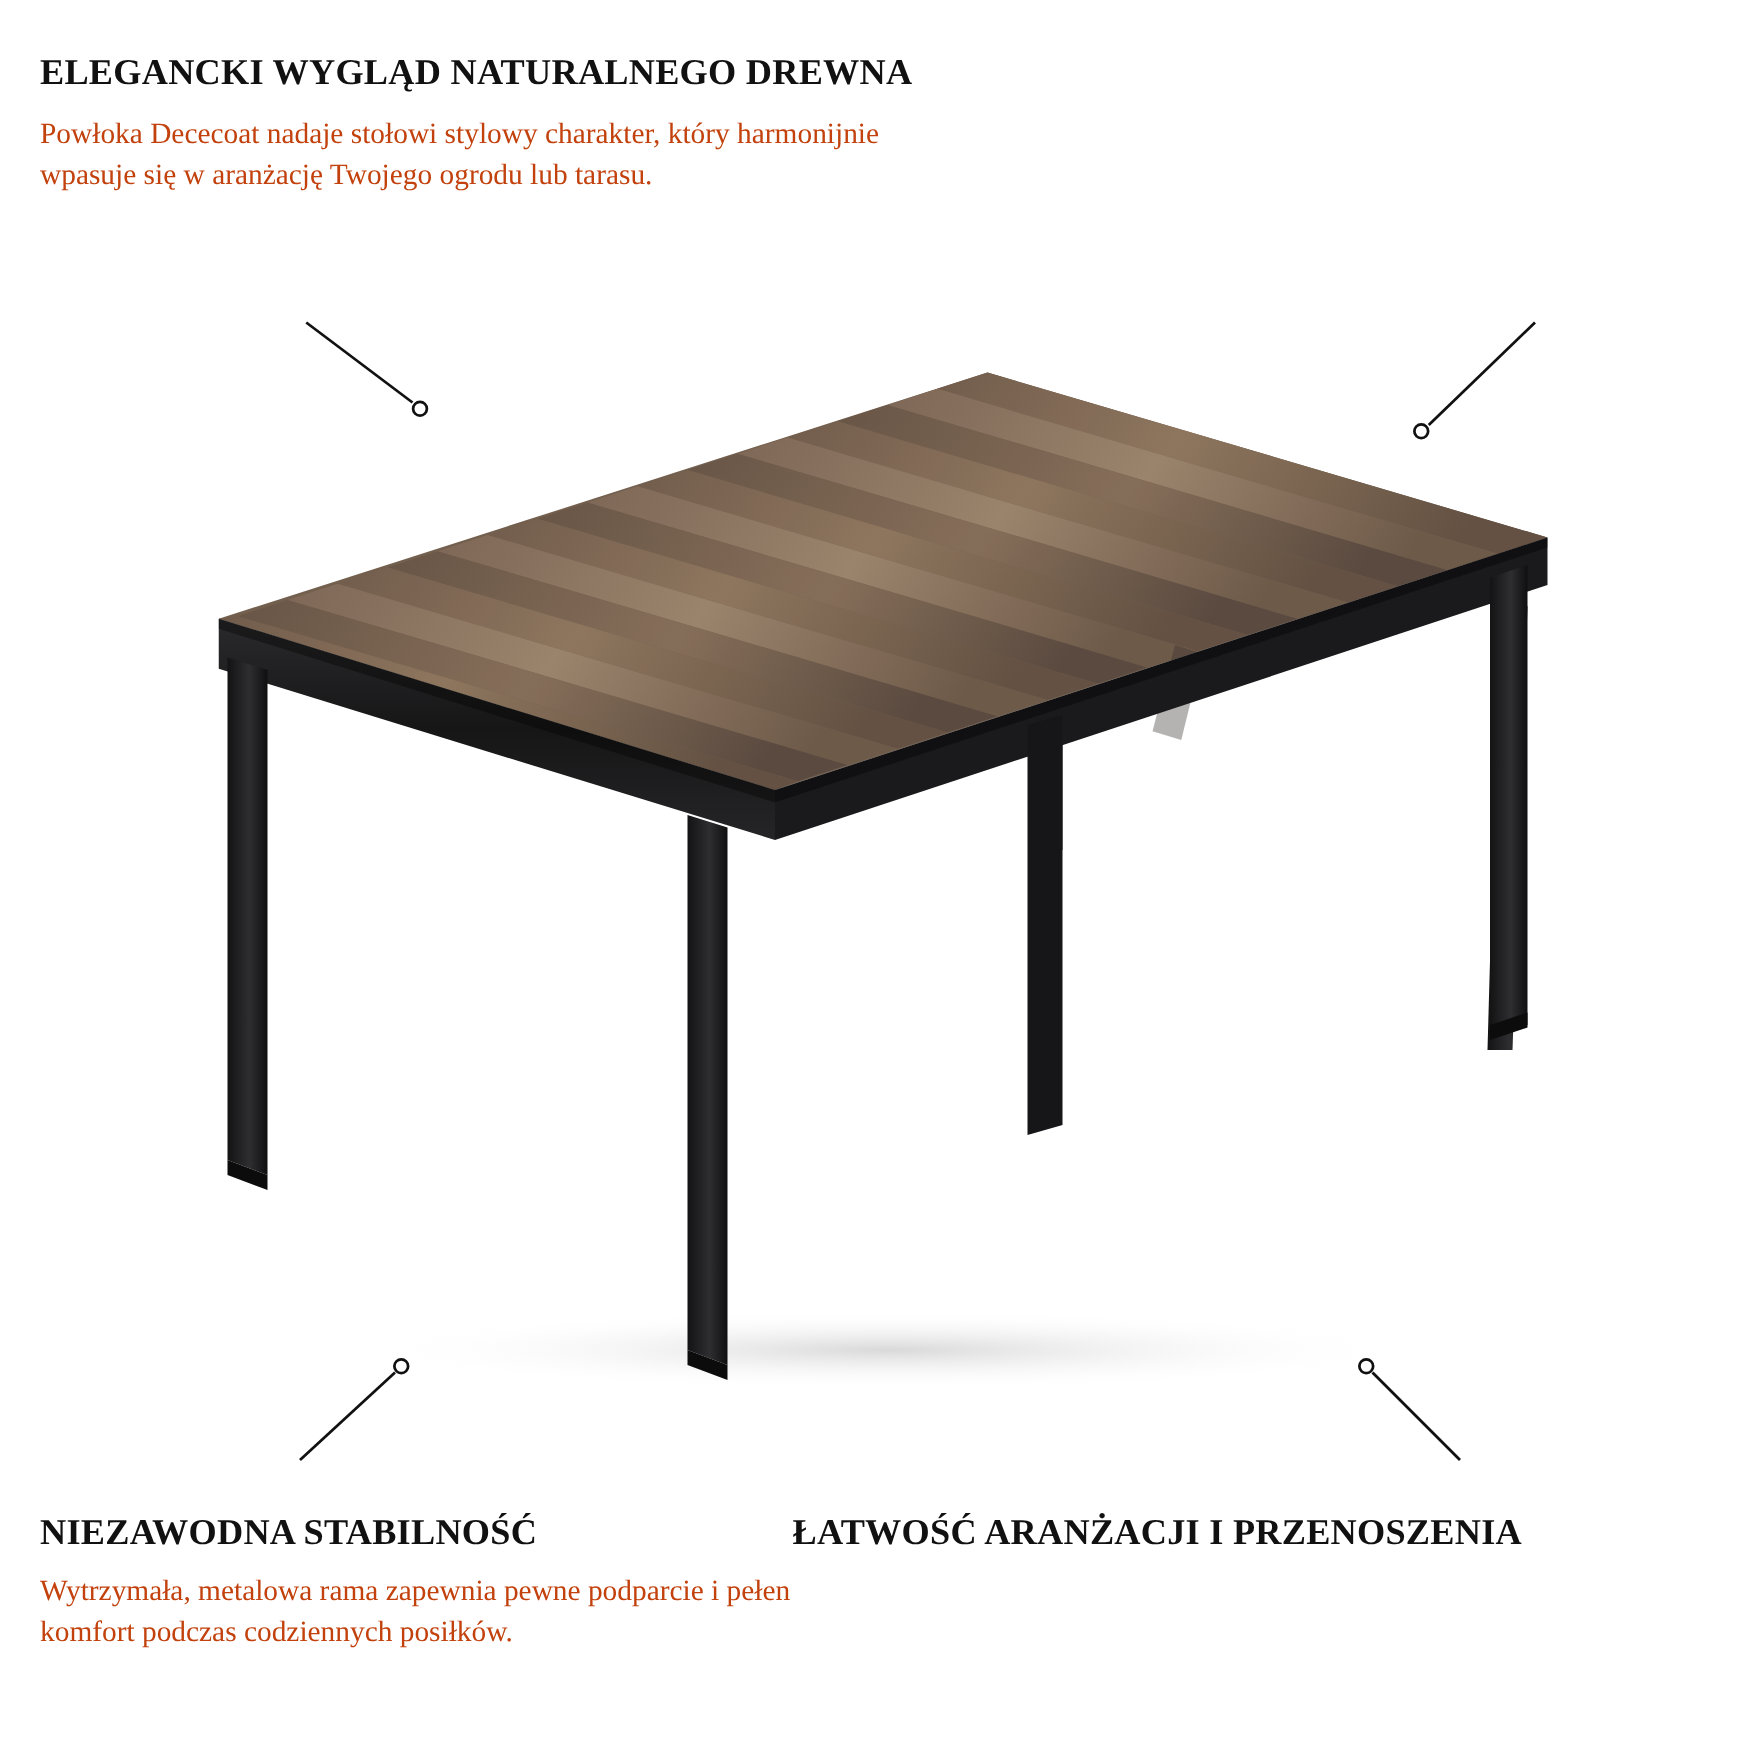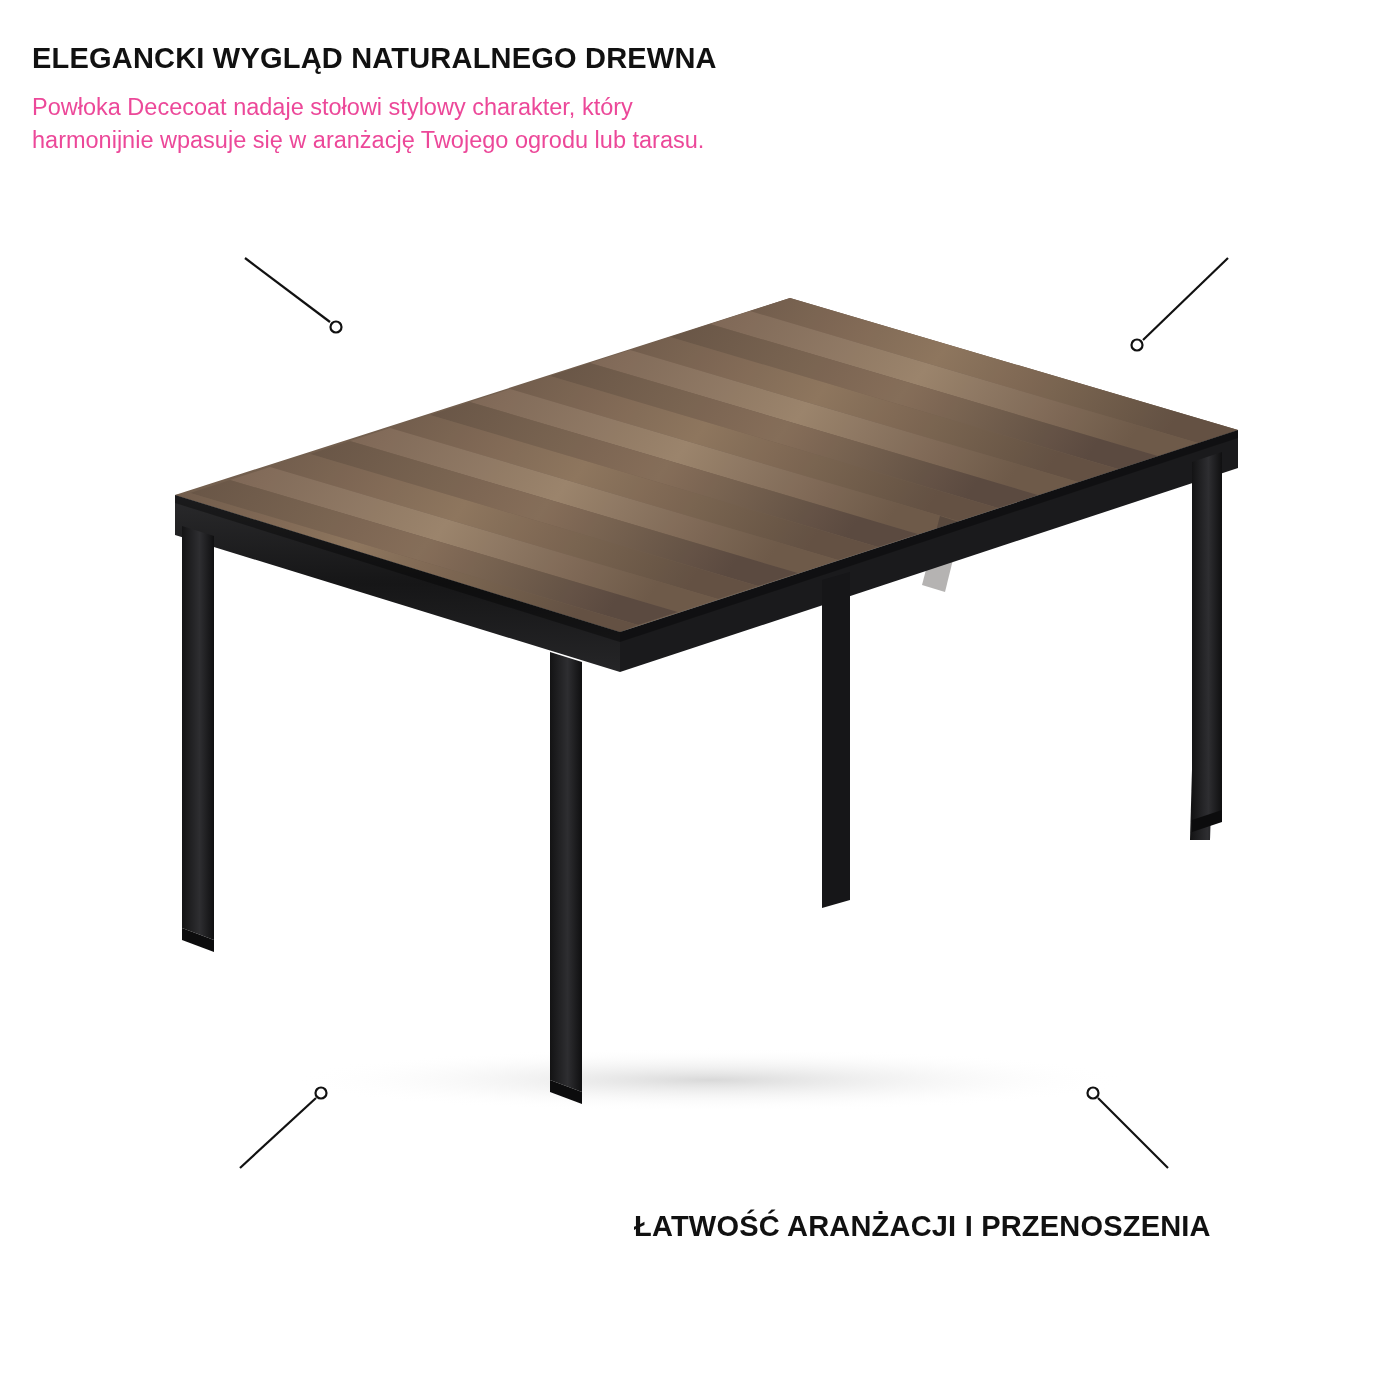--- a/index.html
+++ b/index.html
@@ -17,36 +17,37 @@
     width: 1400px;
     height: 1400px;
     overflow: hidden;
     background: #ffffff;
   }
 
   
   .feature {
     position: absolute;
     box-sizing: border-box;
+    font-family: Liberation Serif, serif;
   }
   .feature h2 {
     margin: 0 0 14px 0;
     font-size: 29px;
     line-height: 1.28;
     font-weight: 700;
     letter-spacing: 0.2px;
     color: #111111;
     text-transform: uppercase;
   }
   .feature p {
     margin: 0;
     font-size: 23.5px;
     line-height: 1.42;
     font-weight: 400;
-    color: #ec4899;
+    color: #c2410c;
   }
 
   .f-tl { left: 32px;  top: 40px;  width: 700px; text-align: left; }
   .f-tr { right: 26px; top: 40px;  width: 660px; text-align: right; }
   .f-bl { left: 32px;  top: 1208px; width: 620px; text-align: left; }
   .f-br { right: 26px; top: 1208px; width: 740px; text-align: left; }
 
   .f-bl h2, .f-br h2 { margin-bottom: 12px; }
 
   
@@ -70,20 +71,24 @@
 <body>
 
 <div class="page">
 
   <div class="feature f-tl">
     <h2>ELEGANCKI WYGLĄD NATURALNEGO DREWNA</h2>
     <p>Powłoka Dececoat nadaje stołowi stylowy charakter, który harmonijnie wpasuje się w aranżację Twojego ogrodu lub tarasu.</p>
   </div>
 
 
+  <div class="feature f-bl">
+    <h2>NIEZAWODNA STABILNOŚĆ</h2>
+    <p>Wytrzymała, metalowa rama zapewnia pewne podparcie i pełen komfort podczas codziennych posiłków.</p>
+  </div>
 
   <div class="feature f-br">
     <h2>ŁATWOŚĆ ARANŻACJI I PRZENOSZENIA</h2>
   </div>
 
   <div class="product">
     <svg viewBox="0 0 1110 830" xmlns="http://www.w3.org/2000/svg" aria-hidden="true">
       <defs>
         <linearGradient id="plank1" x1="0" y1="0" x2="1" y2="0.25">
           <stop offset="0%" stop-color="#8e7character"></stop>

